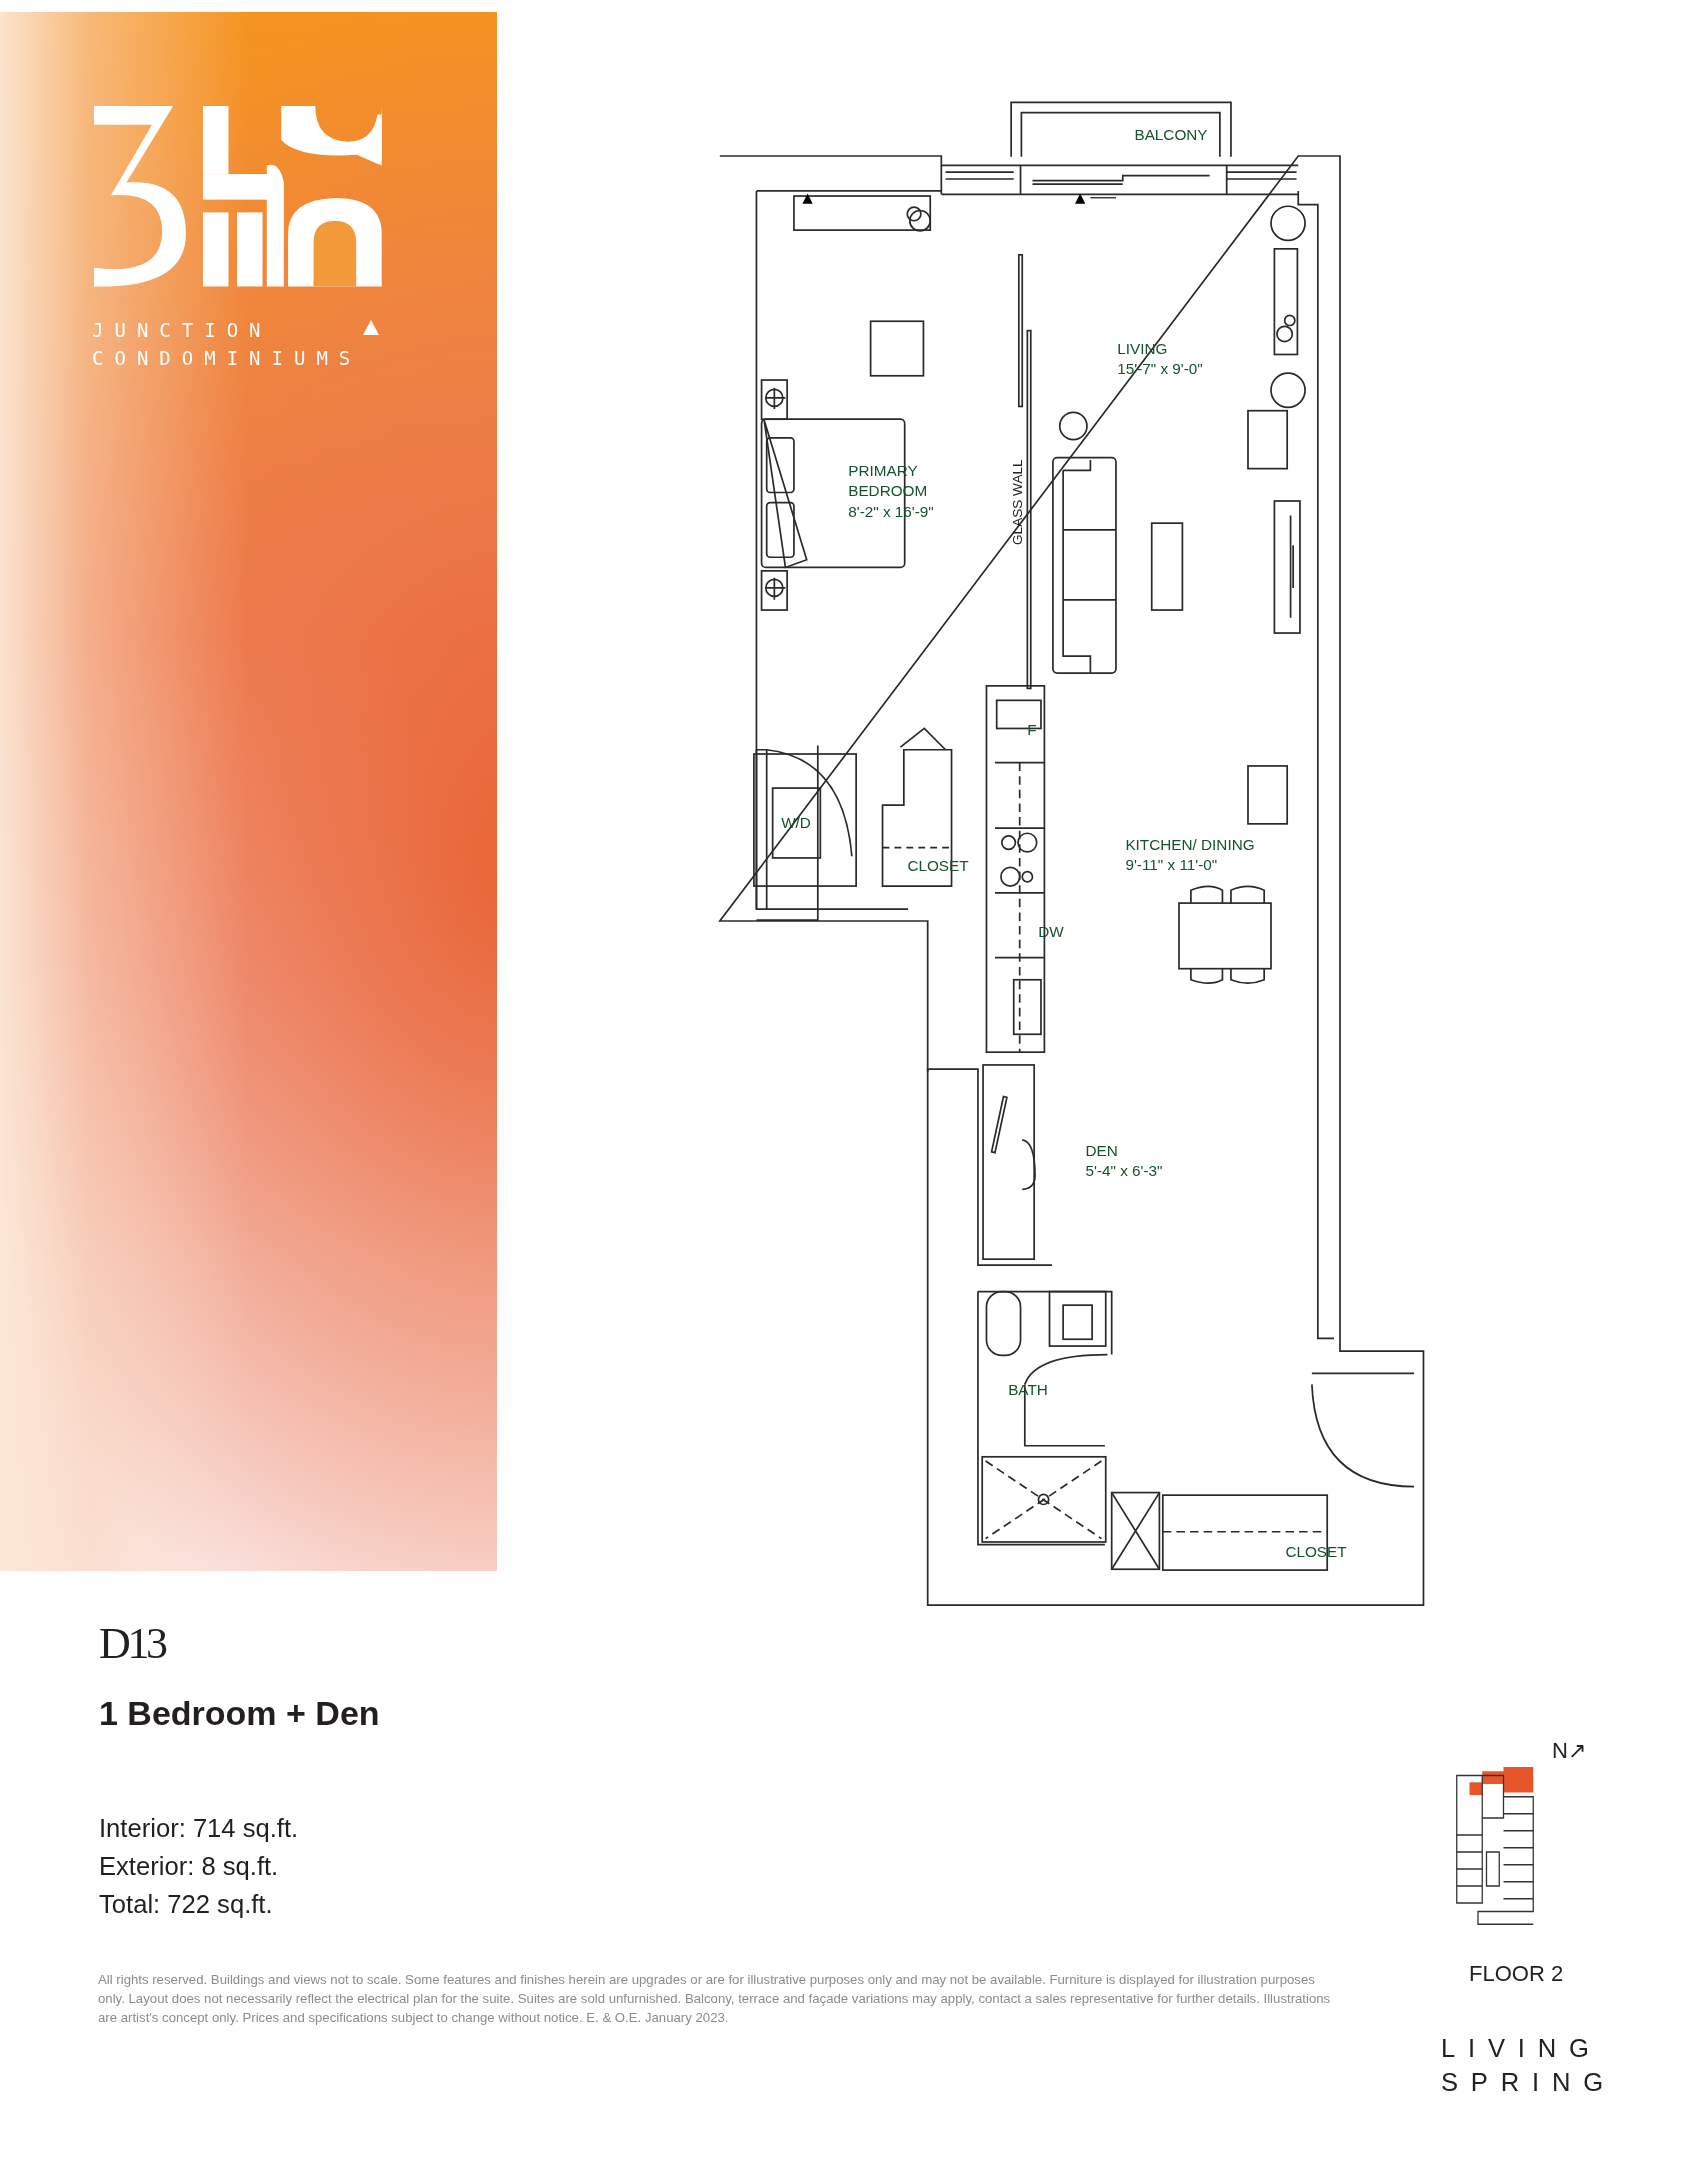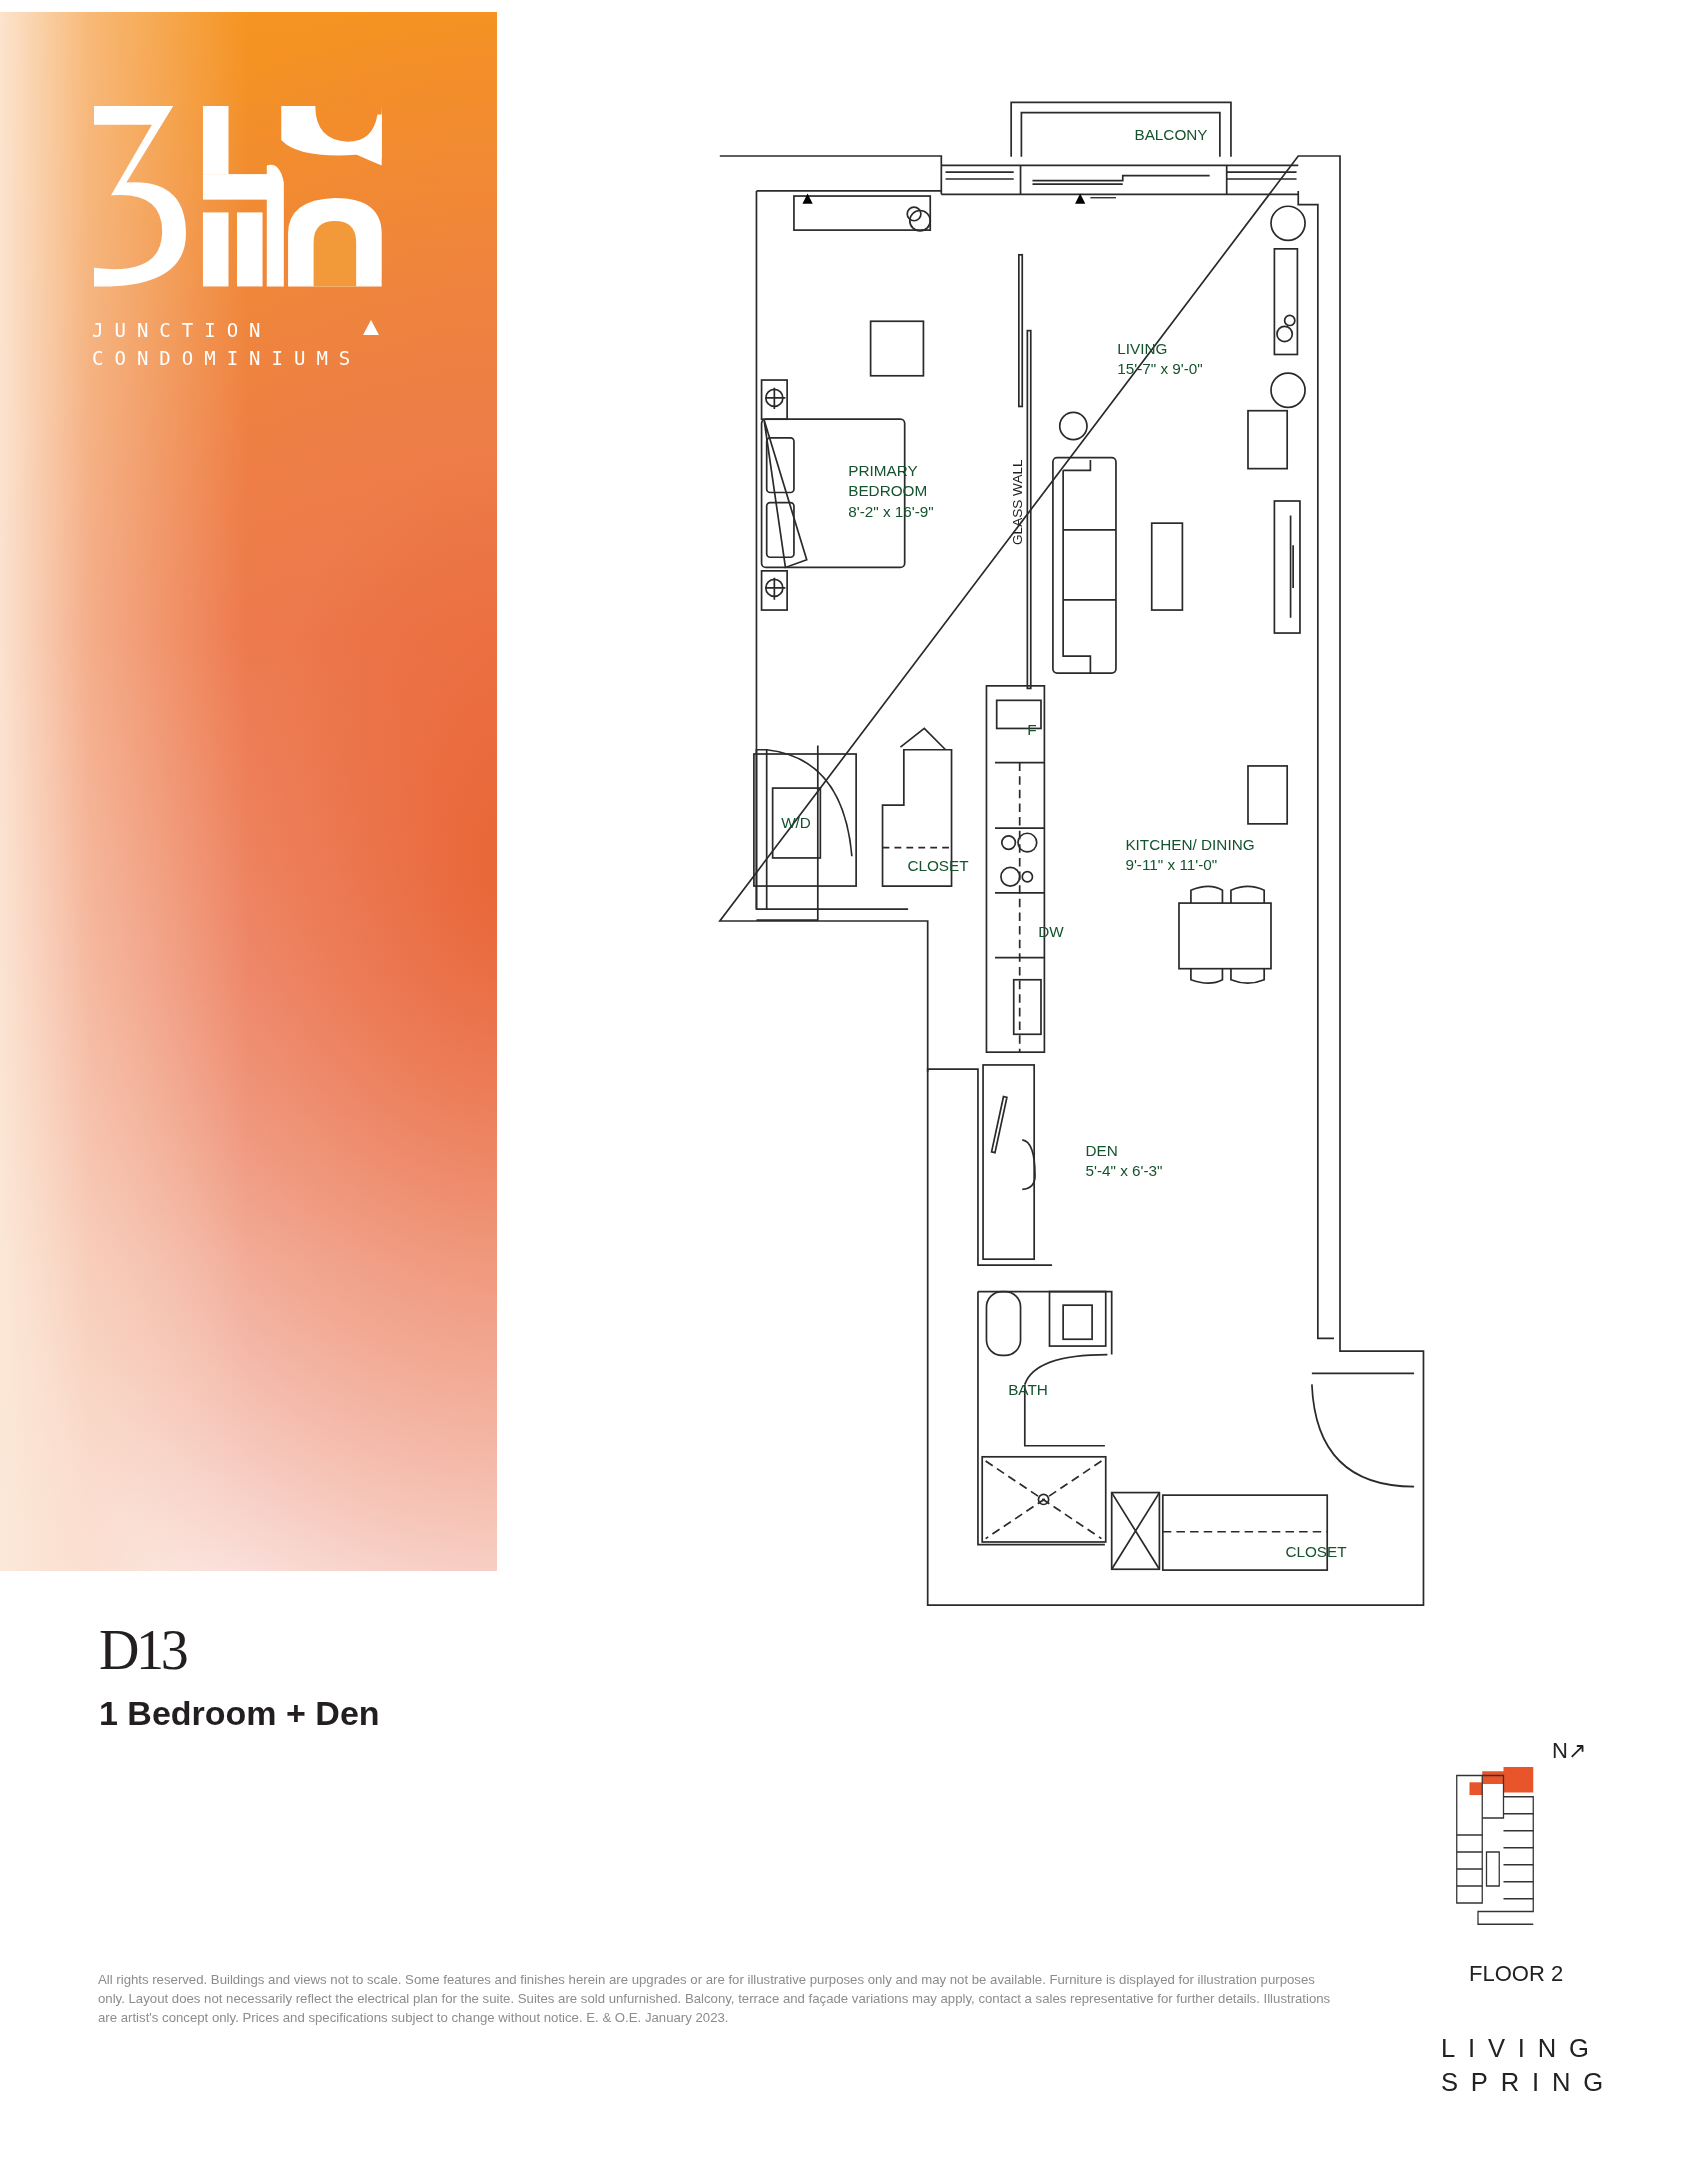--- a/index.html
+++ b/index.html
@@ -25,21 +25,21 @@
     position:absolute; left:92px; color:#fff;
     font-family:"DejaVu Sans Mono", monospace; font-size:19px; letter-spacing:11px;
   }
   .logo-sub.l1 { top:307px; }
   .logo-sub.l2 { top:335px; }
   .logo-tri { position:absolute; left:363px; top:308px; width:0; height:0;
     border-left:8.5px solid transparent; border-right:8.5px solid transparent; border-bottom:15.3px solid #fff; }
 
   .unit-code {
     position:absolute; left:99px; top:1606px;
-    font-family:"Liberation Serif", serif; font-size:56px; color:#231f20; letter-spacing:-3.4px;
+    font-family:"Liberation Serif", serif; font-size:44px; color:#231f20; letter-spacing:-3.4px;
   }
   .unit-type {
     position:absolute; left:99px; top:1682px;
     font-family:"Liberation Sans", sans-serif; font-weight:700; font-size:34px; color:#231f20;
   }
   .areas { position:absolute; left:99px; top:1797px; font-size:25.6px; line-height:38px; color:#231f20; }
   .areas div { white-space:nowrap; }
 
   .disclaimer {
     position:absolute; left:98px; top:1970px; width:1244px;
@@ -80,20 +80,25 @@
     <path d="M230 150 Q230 110 285 108 Q340 108 340 150 V212 H230 Z" fill="#fff"></path>
     <path d="M260 160 Q260 135 285 135 Q310 135 310 160 V212 H260 Z" fill="#f29a3a"></path>
     <path d="M205 70 Q220 65 225 90 V212 H205 Z" fill="#fff"></path>
   </svg>
   <div class="logo-sub l1">JUNCTION</div>
   <div class="logo-tri"></div>
   <div class="logo-sub l2">CONDOMINIUMS</div>
 
   <div class="unit-code">D13</div>
   <div class="unit-type">1 Bedroom + Den</div>
+  <div class="areas">
+    <div>Interior: 714 sq.ft.</div>
+    <div>Exterior: 8 sq.ft.</div>
+    <div>Total: 722 sq.ft.</div>
+  </div>
 </div>
 
 <svg class="plan" width="1685" height="2181" viewBox="0 0 1978 2560" fill="none" stroke="#2a2a2a" stroke-width="2">
 
   <g>
     <path d="M1187 184 V120 H1445 V184"></path>
     <path d="M1199 184 V132 H1432 V184"></path>
   </g>
 
   <g>

